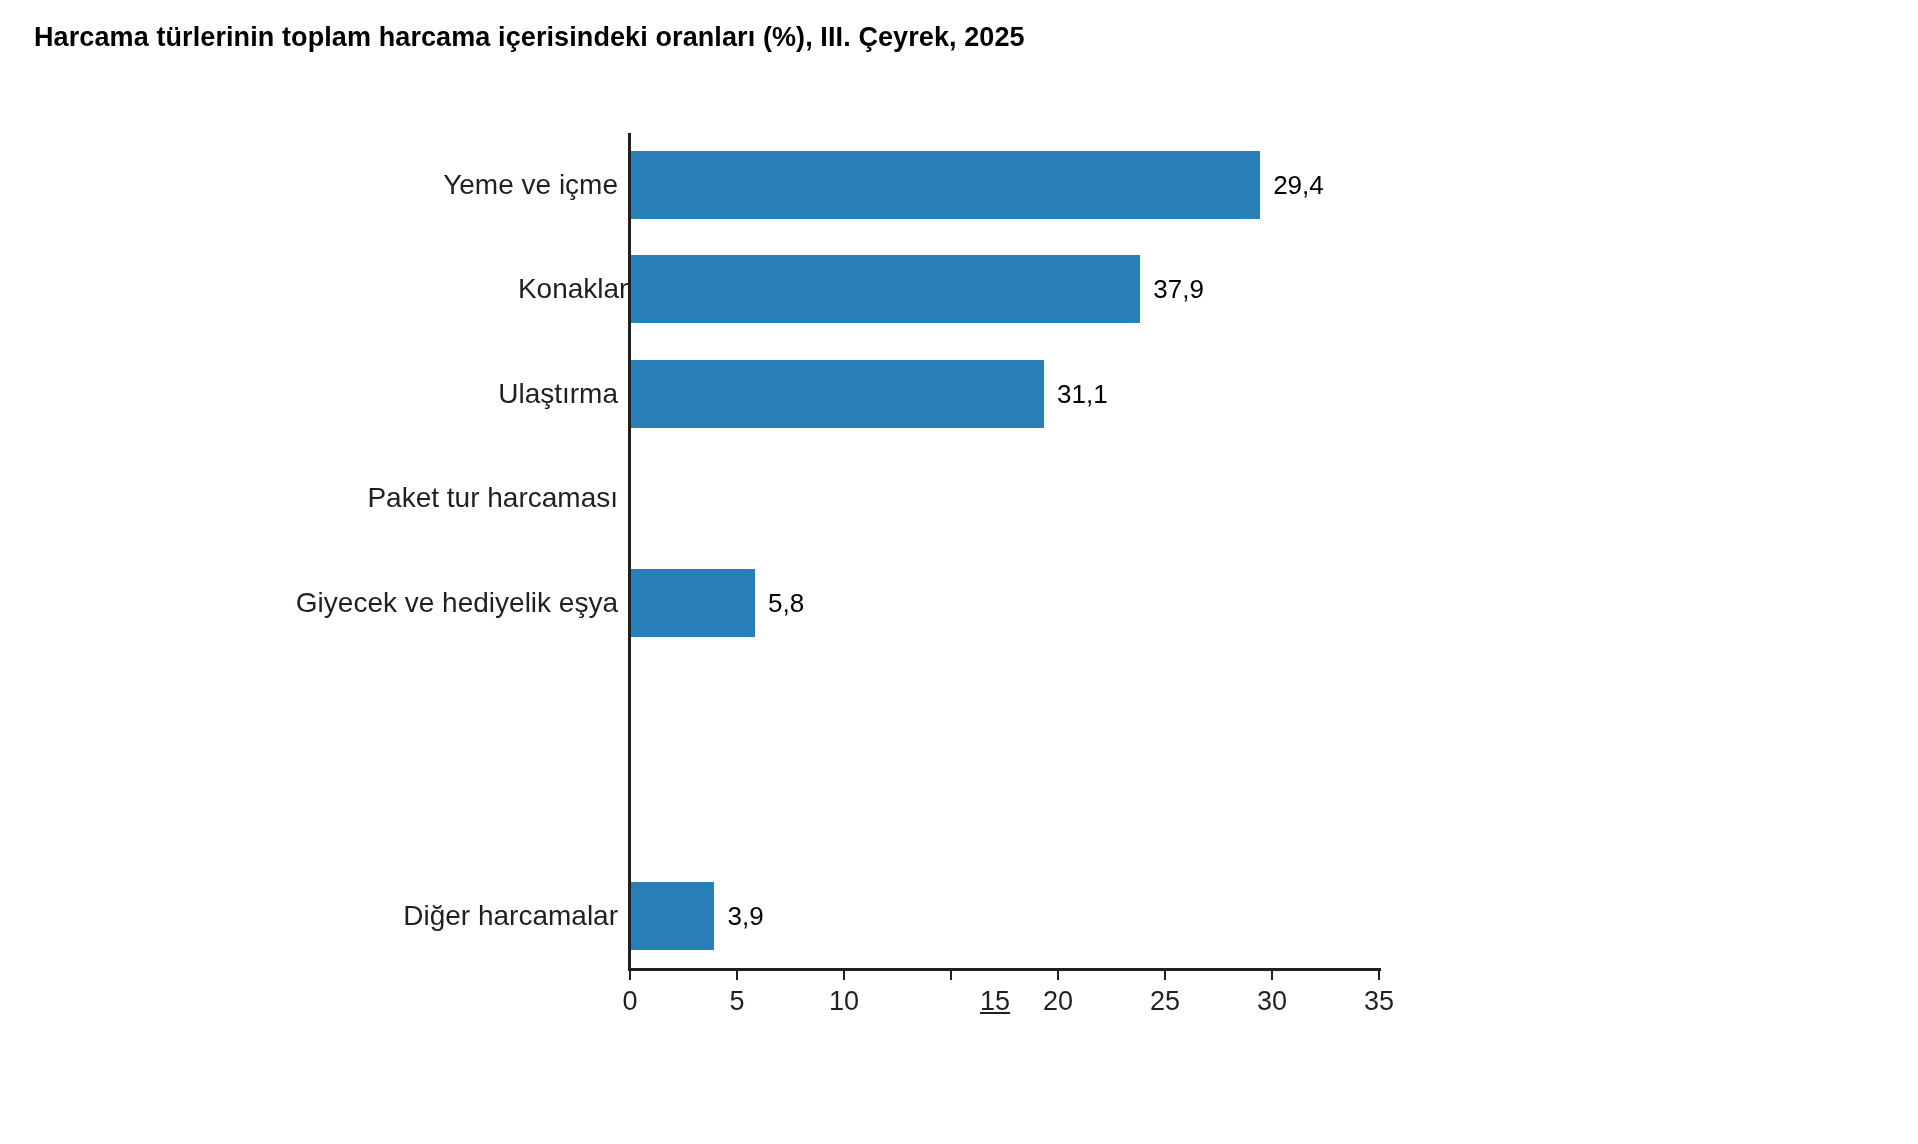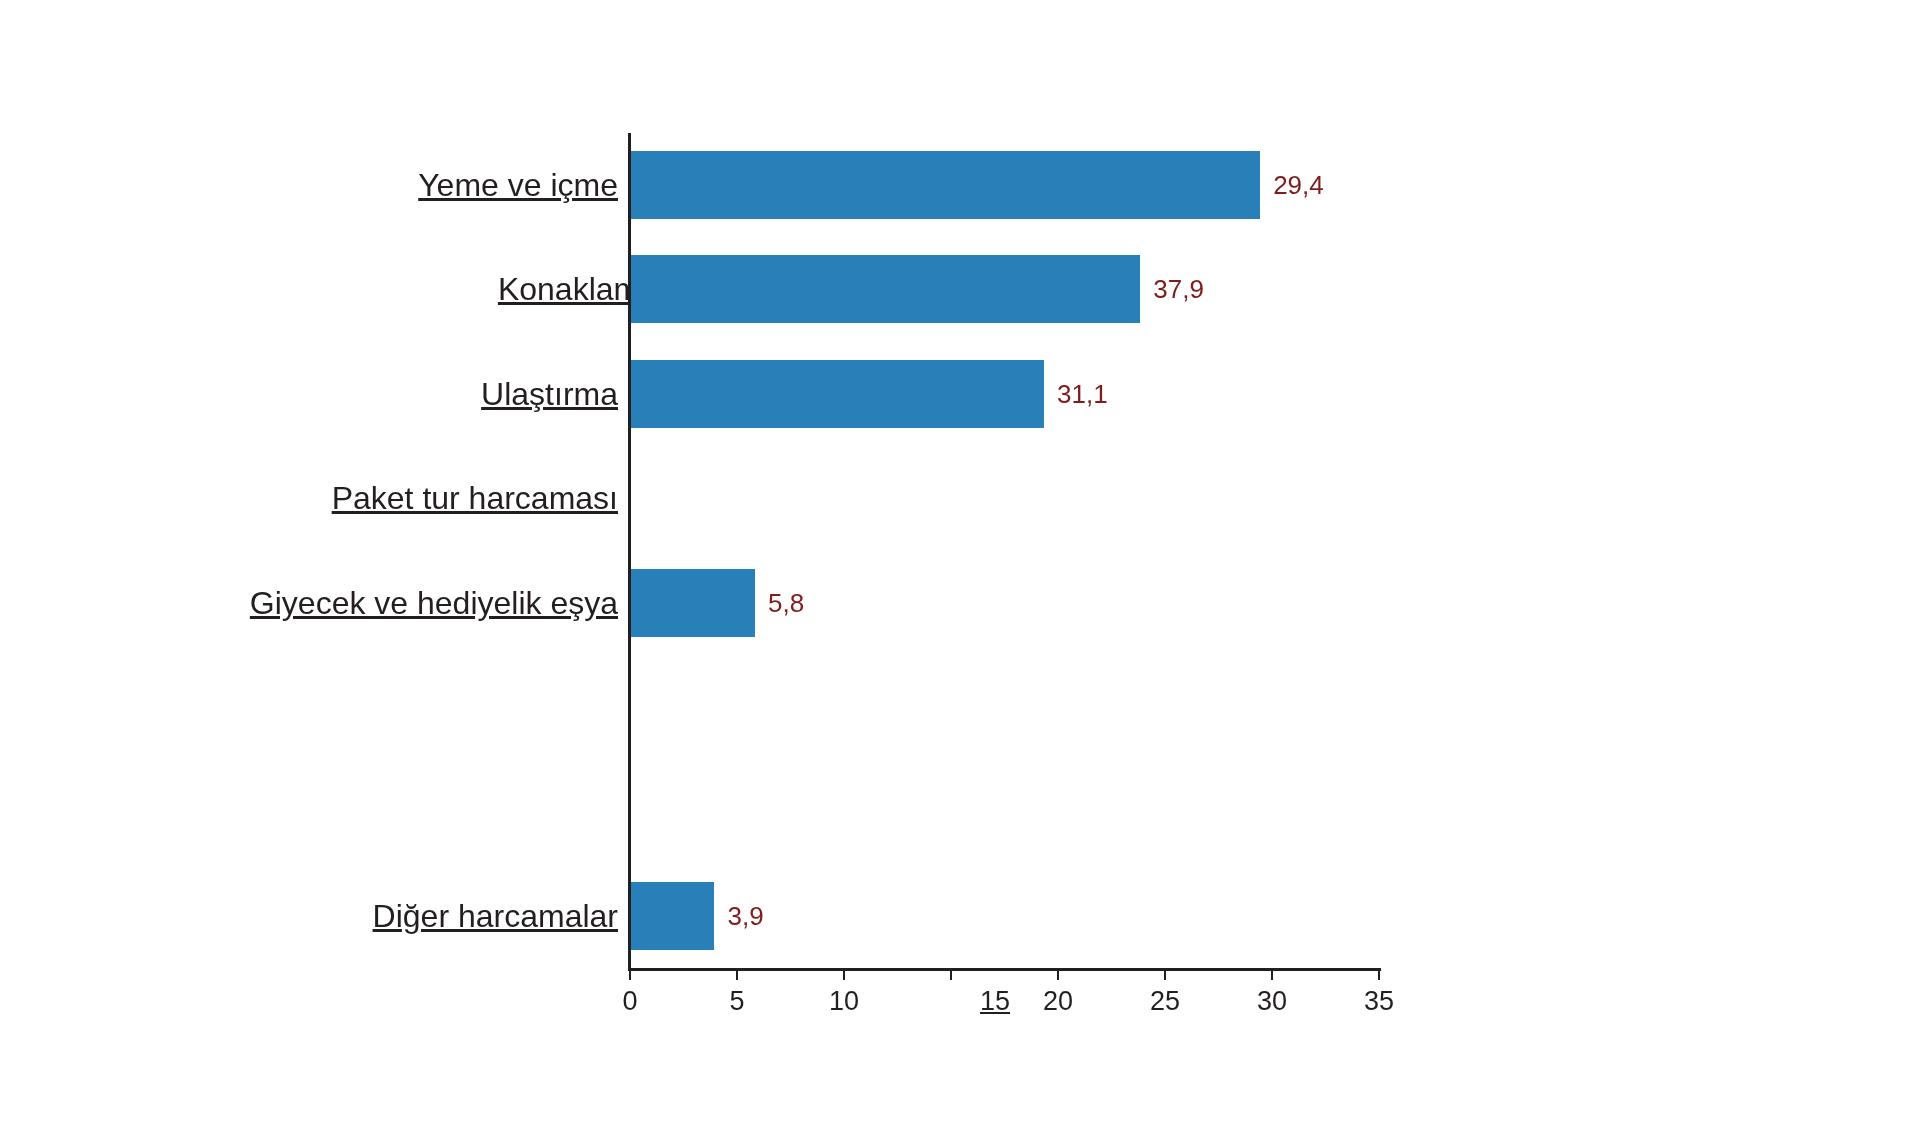--- a/index.html
+++ b/index.html
@@ -57,47 +57,46 @@
     left: 0;
     width: 1918px;
     height: 104px;
   }
 
   .cat-label {
     position: absolute;
     right: 1300px;           
     top: 50%;
     transform: translateY(-50%);
-    font-size: 32px;
+    font-size: 28px;
     color: #231f20;
     white-space: nowrap;
     text-align: right;
     line-height: 1;
-    text-decoration: underline;
   }
 
   .bar-track {
     position: absolute;
     left: 631px;
     top: 50%;
     transform: translateY(-50%);
     height: 68px;
     display: flex;
     align-items: center;
   }
 
   .bar {
     height: 68px;
     background: #2980b9;
     flex: 0 0 auto;
   }
 
   .bar-value {
     font-size: 26px;
-    color: #7f1d1d;
+    color: #000000;
     margin-left: 13px;
     white-space: nowrap;
     line-height: 1;
   }
 
   
   #x-axis-line {
     position: absolute;
     left: 628px;
     top: 968px;
@@ -120,20 +119,21 @@
     color: #231f20;
     white-space: nowrap;
     line-height: 1;
   }
 </style>
 </head>
 <body>
 
 <div id="page">
 
+  <div id="chart-title">Harcama türlerinin toplam harcama içerisindeki oranları (%), III. Çeyrek, 2025</div>
 
   <div id="plot">
 
     <div id="y-axis-line"></div>
 
     <div class="bar-row" style="top:133px;">
       <div class="cat-label">Yeme ve içme</div>
       <div class="bar-track">
         <div class="bar" style="width: 629.16px; background: rgb(41, 128, 185);"></div>
         <div class="bar-value">29,4</div>

